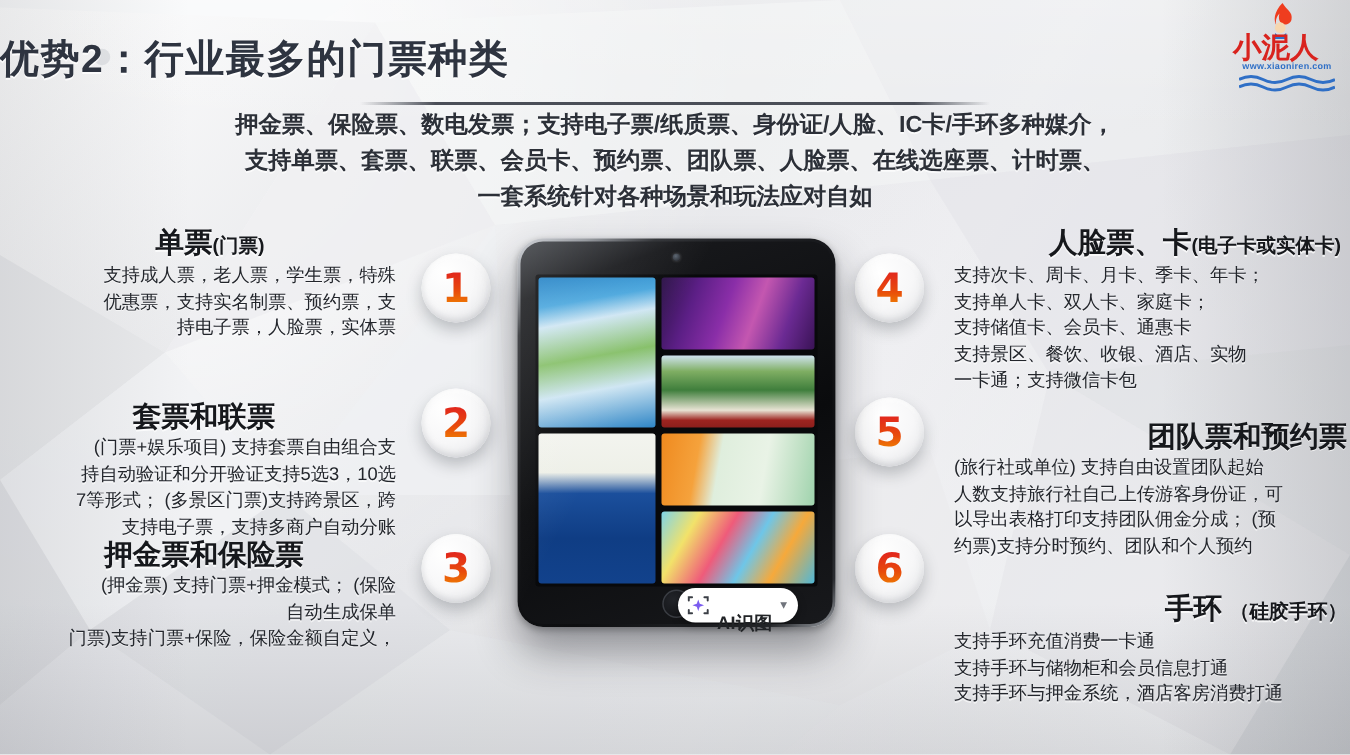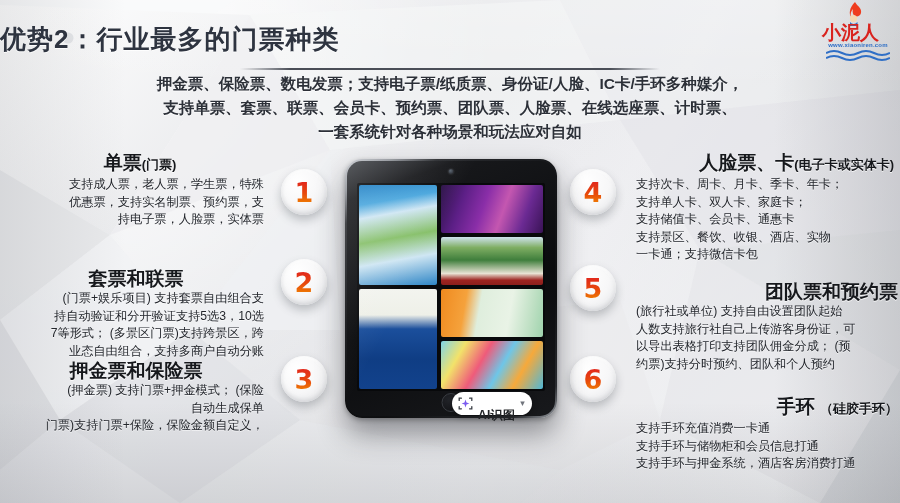--- a/index.html
+++ b/index.html
@@ -199,21 +199,21 @@
     <span>2</span>
   </div>
   <div class="blk left" style="left:8px;top:252px;width:256px;margin-top:16px;">
     <div class="h">
       <span>套票和联票</span>
     </div>
     <div class="b">
       <div>(门票+娱乐项目) 支持套票自由组合支</div>
       <div>持自动验证和分开验证支持5选3，10选</div>
       <div>7等形式； (多景区门票)支持跨景区，跨</div>
-      <div>业态自由组合，支持多商户自动分账</div>
+      <div>支持电子票，支持多商户自动分账</div>
     </div>
   </div>
 
   <div class="num" style="left:281px;top:356px;">
     <span>3</span>
   </div>
   <div class="blk left" style="left:8px;top:360px;width:256px;">
     <div class="h">
       <span>押金票和保险票</span>
     </div>

